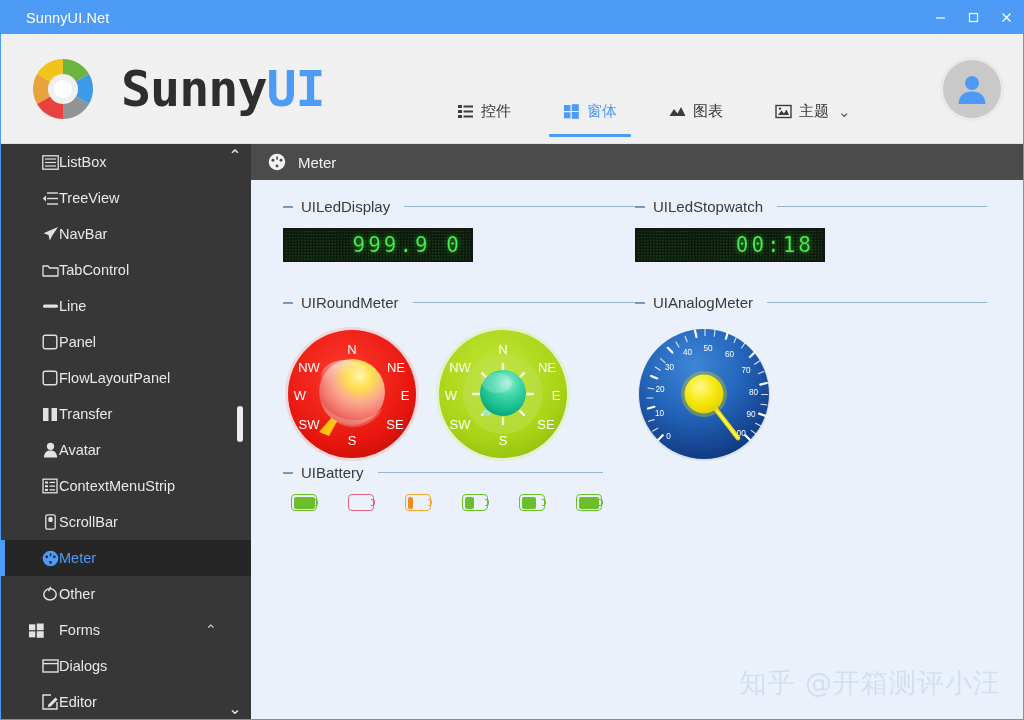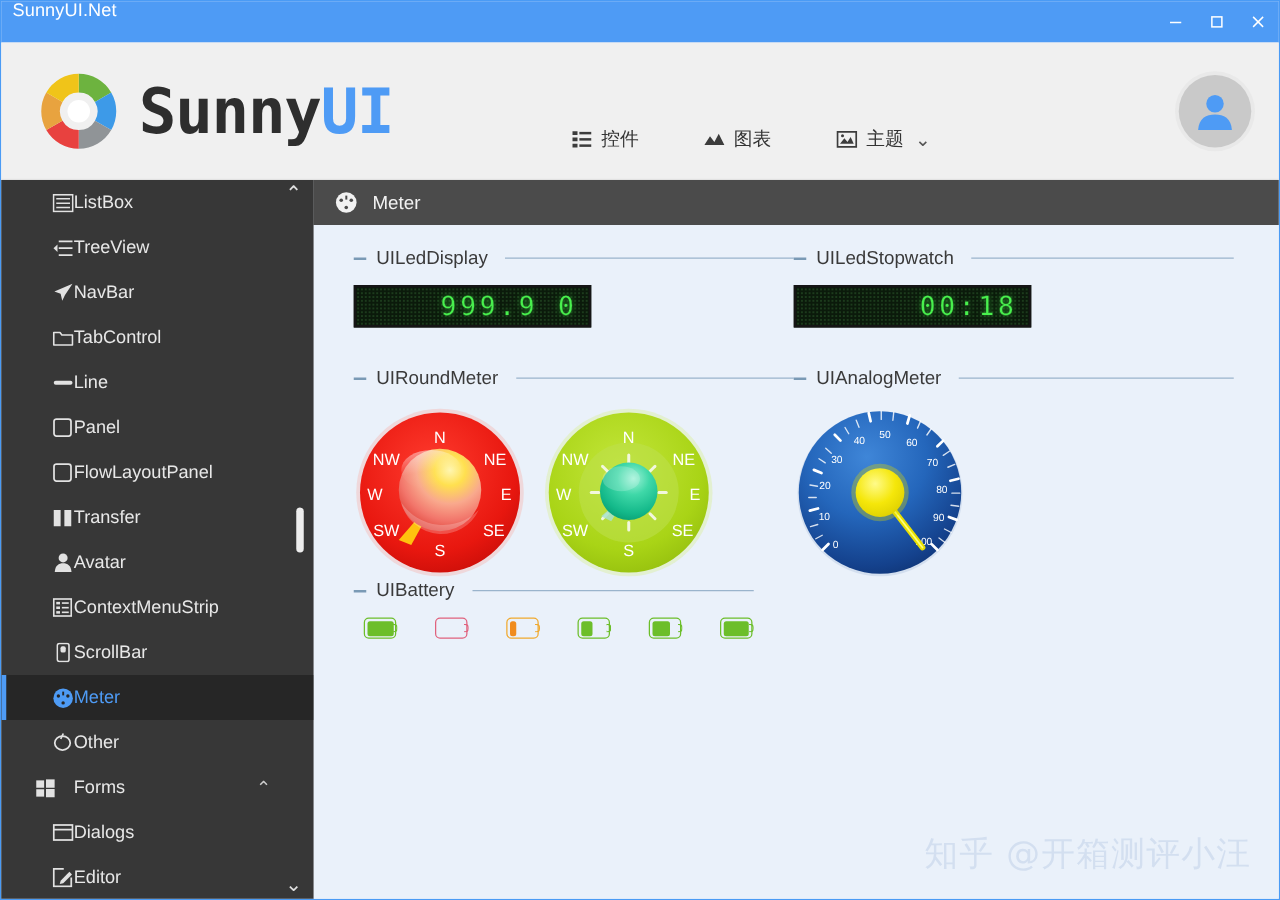--- a/index.html
+++ b/index.html
@@ -14,22 +14,22 @@
     width: 1024px; height: 720px;
     border: 1px solid #4a9bf5;
     background: #eef3fa;
     display: flex; flex-direction: column;
   }
 
   
   .titlebar {
     height: 33px; flex: 0 0 33px;
     background: #4e9bf5;
-    display: flex; align-items: flex-start;
-    padding-left: 9px;
+    display: flex; align-items: center;
+    padding-left: 25px;
     color: #ffffff;
   }
   .titlebar-text { font-size: 14.5px; letter-spacing: .1px; }
   .win-btns { margin-left: auto; display: flex; height: 100%; }
   .win-btn {
     width: 33px; height: 100%;
     display: flex; align-items: center; justify-content: center;
     color: #ffffff;
   }
 
@@ -37,21 +37,21 @@
   .header {
     height: 110px; flex: 0 0 110px;
     background: #f0f0f0;
     display: flex; align-items: center;
     position: relative;
     border-bottom: 1px solid #e2e2e2;
   }
   .logo-wrap { display: flex; align-items: center; padding-left: 28px; }
   .logo-mark { width: 68px; height: 68px; position: relative; }
   .logo-text {
-    margin-left: 14px; font-size: 50px; line-height: 1;
+    margin-left: 24px; font-size: 50px; line-height: 1;
     font-family: "DejaVu Sans Mono", monospace;
     font-weight: 700; letter-spacing: -1px;
   }
   .logo-sunny { color: #2e2e2e; }
   .logo-ui { color: #4e9bf5; }
 
   .nav {
     position: absolute; left: 430px; top: 0;
     height: 100%; display: flex; align-items: flex-end;
   }
@@ -243,20 +243,31 @@
             <rect x="6.5" y="2.5" width="9.5" height="2" fill="#3c3c3c"></rect>
             <rect x="1" y="7" width="4" height="3" fill="#3c3c3c"></rect>
             <rect x="6.5" y="7.5" width="9.5" height="2" fill="#3c3c3c"></rect>
             <rect x="1" y="12" width="4" height="3" fill="#3c3c3c"></rect>
             <rect x="6.5" y="12.5" width="9.5" height="2" fill="#3c3c3c"></rect>
           </svg>
         </span>
         <span>控件</span>
       </div>
 
+      <div class="nav-item active">
+        <span class="nav-icon">
+          <svg width="17" height="17" viewBox="0 0 17 17" class="svg-blk">
+            <rect x="1" y="2" width="6.5" height="6" fill="#4e9bf5"></rect>
+            <rect x="8.8" y="1.2" width="7" height="6.8" fill="#4e9bf5"></rect>
+            <rect x="1" y="9.3" width="6.5" height="6" fill="#4e9bf5"></rect>
+            <rect x="8.8" y="9" width="7" height="6.8" fill="#4e9bf5"></rect>
+          </svg>
+        </span>
+        <span>窗体</span>
+      </div>
 
       <div class="nav-item">
         <span class="nav-icon">
           <svg width="17" height="17" viewBox="0 0 17 17" class="svg-blk">
             <path d="M0.5 13 L5 6 L8.5 10.5 L12 4 L16.5 13 Z" fill="#3c3c3c"></path>
           </svg>
         </span>
         <span>图表</span>
       </div>
 

